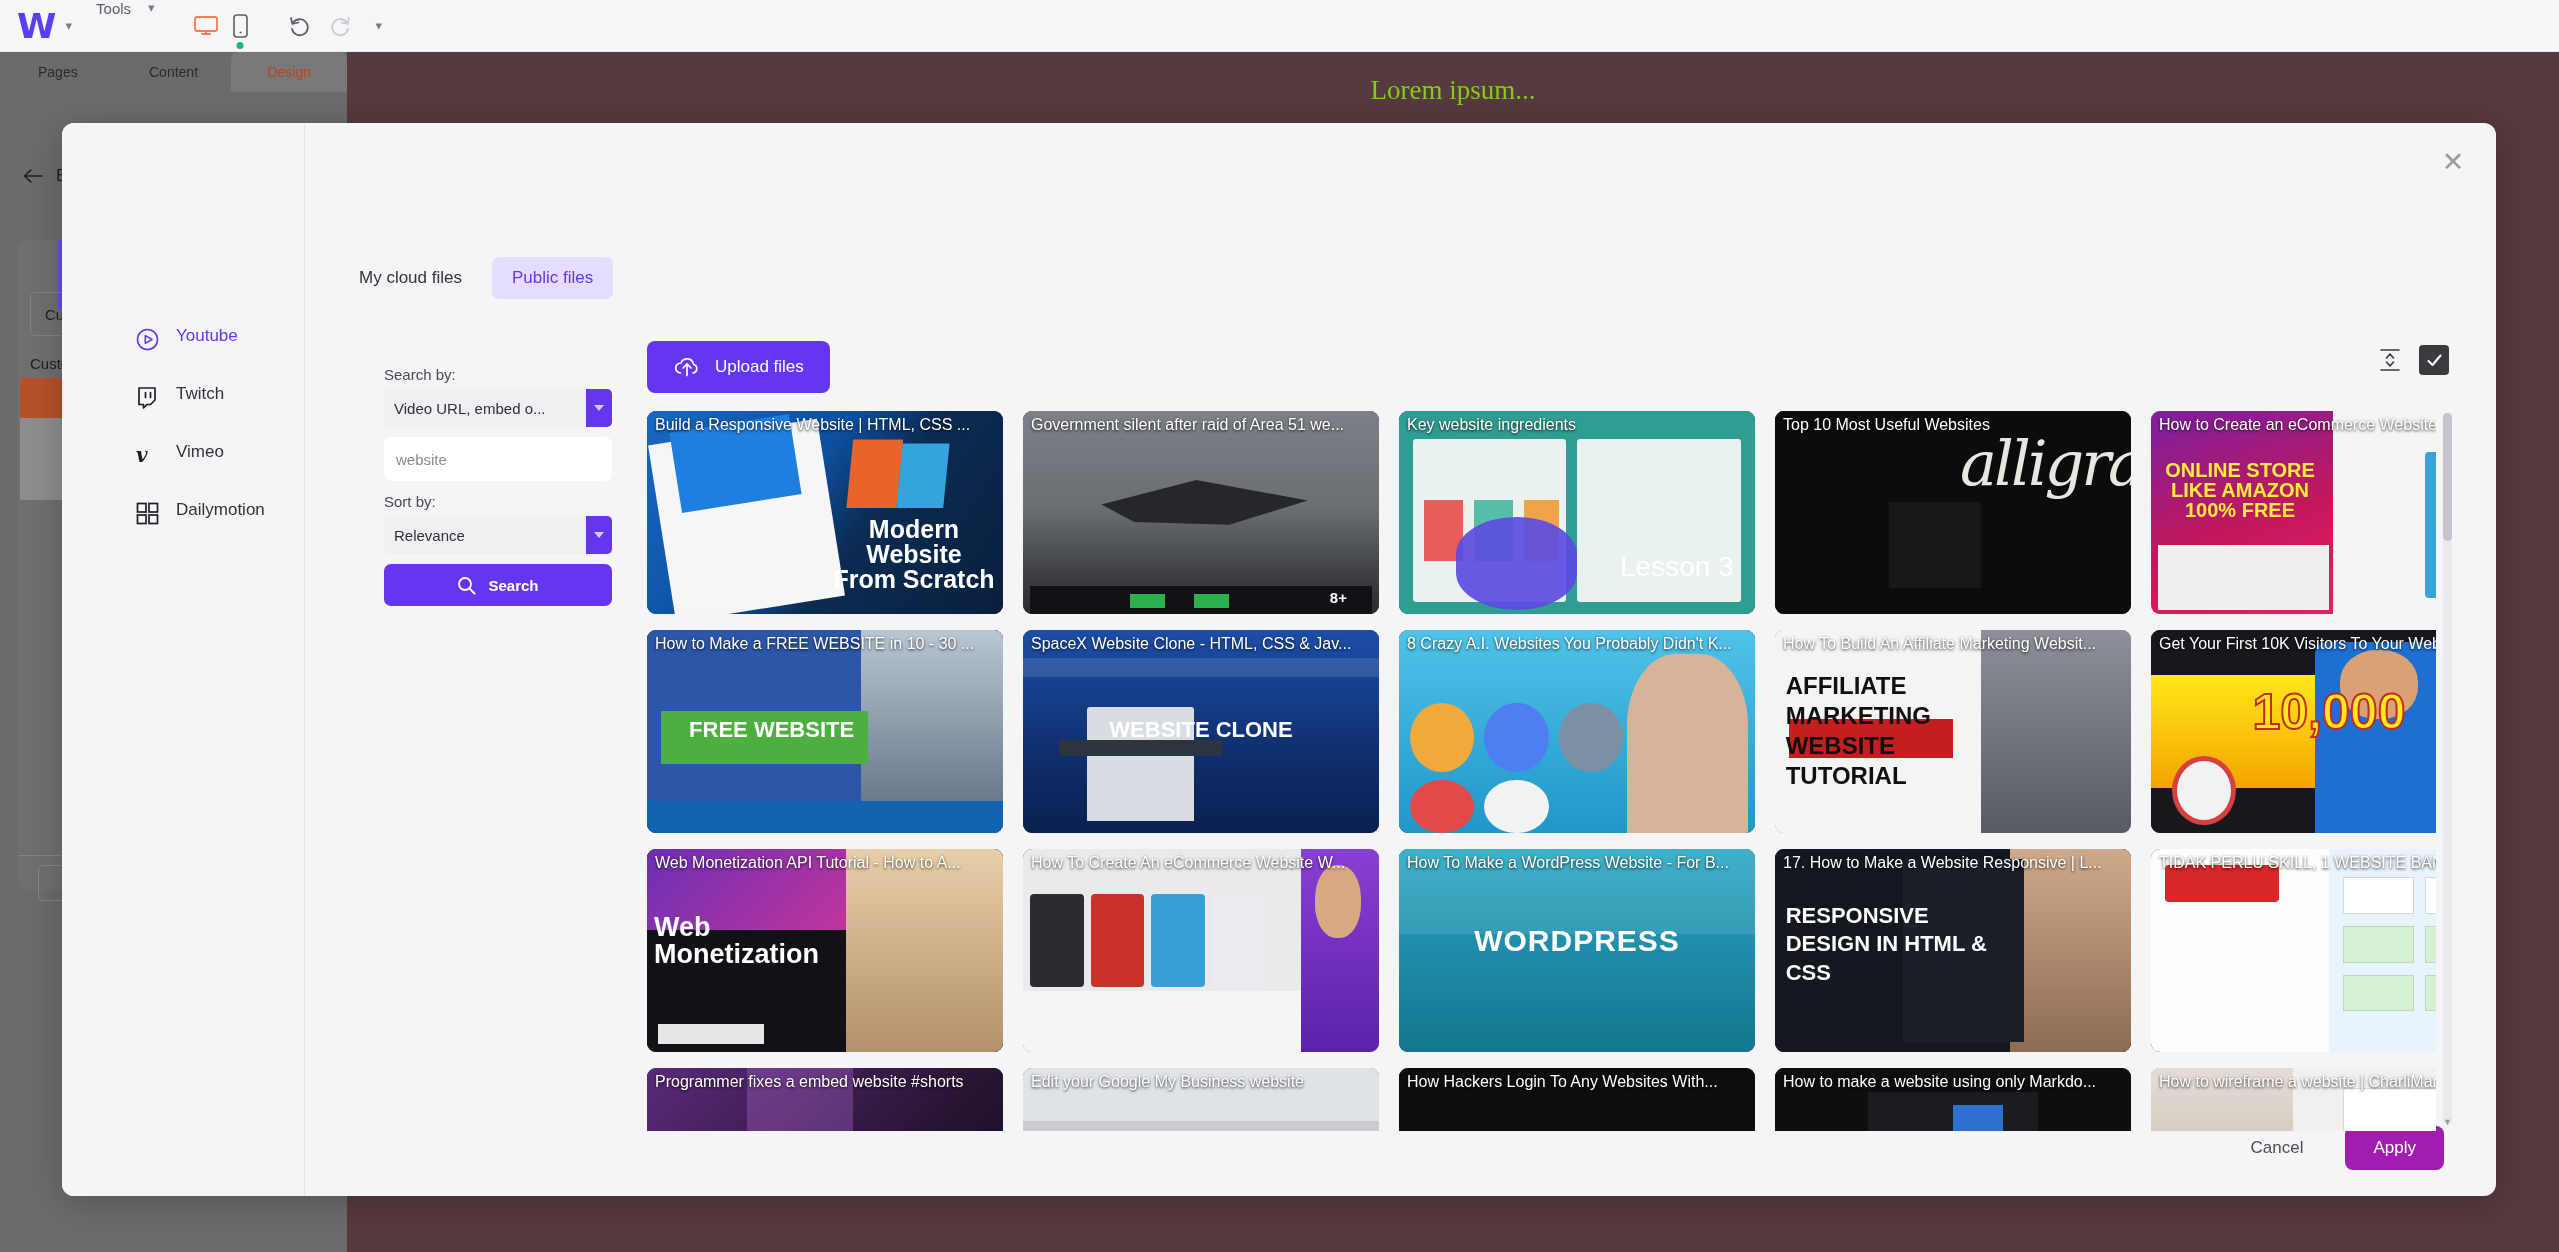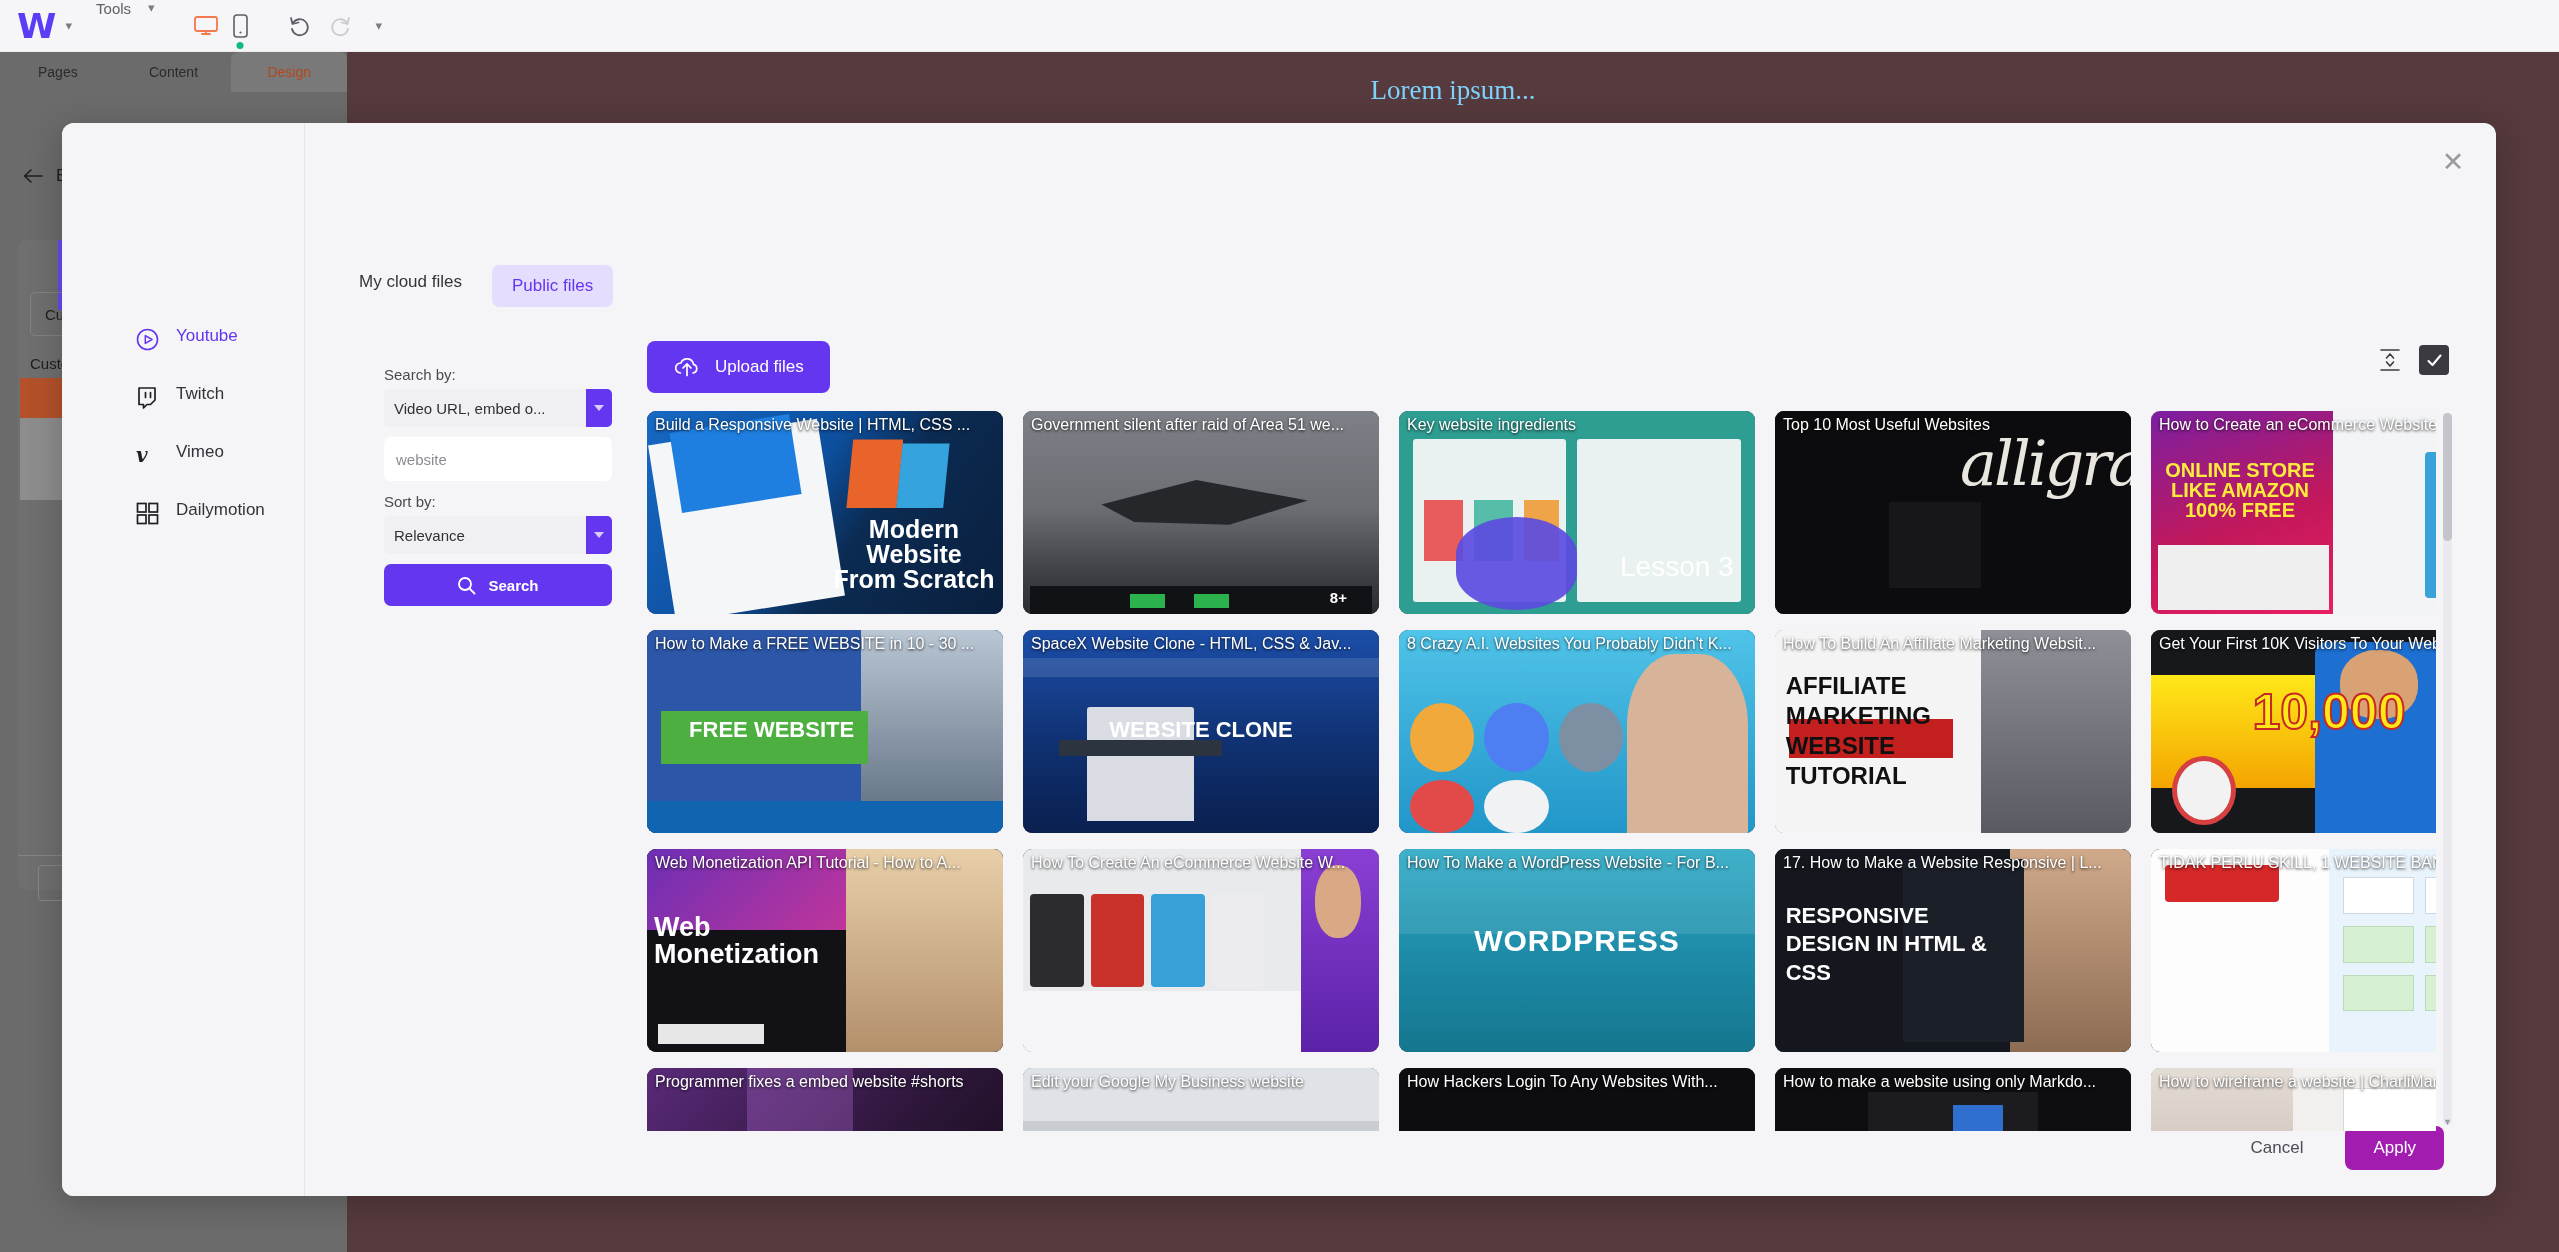--- a/index.html
+++ b/index.html
@@ -61,21 +61,21 @@
     position: absolute; top: 52px; left: 0; width: 347px; bottom: 0;
     background: #6b6b6b; z-index: 1;
   }
   .canvas-site {
     position: absolute; top: 52px; left: 347px; right: 0; bottom: 0;
     background: #563a3d; z-index: 1;
   }
   .site-title {
     position: absolute; top: 23px; left: 0; width: 100%;
     text-align: center; font-family: "Liberation Serif", serif;
-    font-size: 27px; color: #7dd3fc;
+    font-size: 27px; color: #84cc16;
   }
   .site-sched {
     position: absolute; left: 50%; transform: translateX(-50%);
     bottom: 6px; text-align: center; color: #1c1b1d;
   }
   .sched-row1 { font-size: 19px; margin-bottom: 2px; }
   .sched-row2 { font-size: 19px; }
   .sched-pm { position: absolute; left: 1598px; top: 1192px; font-size: 19px; color:#1c1b1d; }
 
   
@@ -129,21 +129,21 @@
     cursor: pointer;
   }
   .m-nav-item.active { color: #6536f0; }
   .m-nav-ico { width: 26px; height: 26px; display: flex; align-items: center; justify-content: center; }
 
   
   .m-tabs { position: absolute; left: 277px; top: 134px; display: flex; align-items: center; gap: 10px; }
   .m-tab {
     font-size: 17px; color: #34343c; padding: 11px 20px; border-radius: 7px; cursor: pointer;
   }
-  .m-tab.active { background: #e5ddfd; color: #6536f0; margin-top: 8px; }
+  .m-tab.active { background: #e5ddfd; color: #6536f0; }
 
   
   .m-search {
     position: absolute; left: 322px; top: 243px; width: 228px;
   }
   .fld-label { font-size: 15px; color: #4a4a53; margin-bottom: 6px; }
   .sel-wrap {
     position: relative; width: 228px; height: 38px; margin-bottom: 10px;
     background: #f0f0f3; border-radius: 5px; display: flex; align-items: center;
     overflow: hidden; cursor: pointer;

